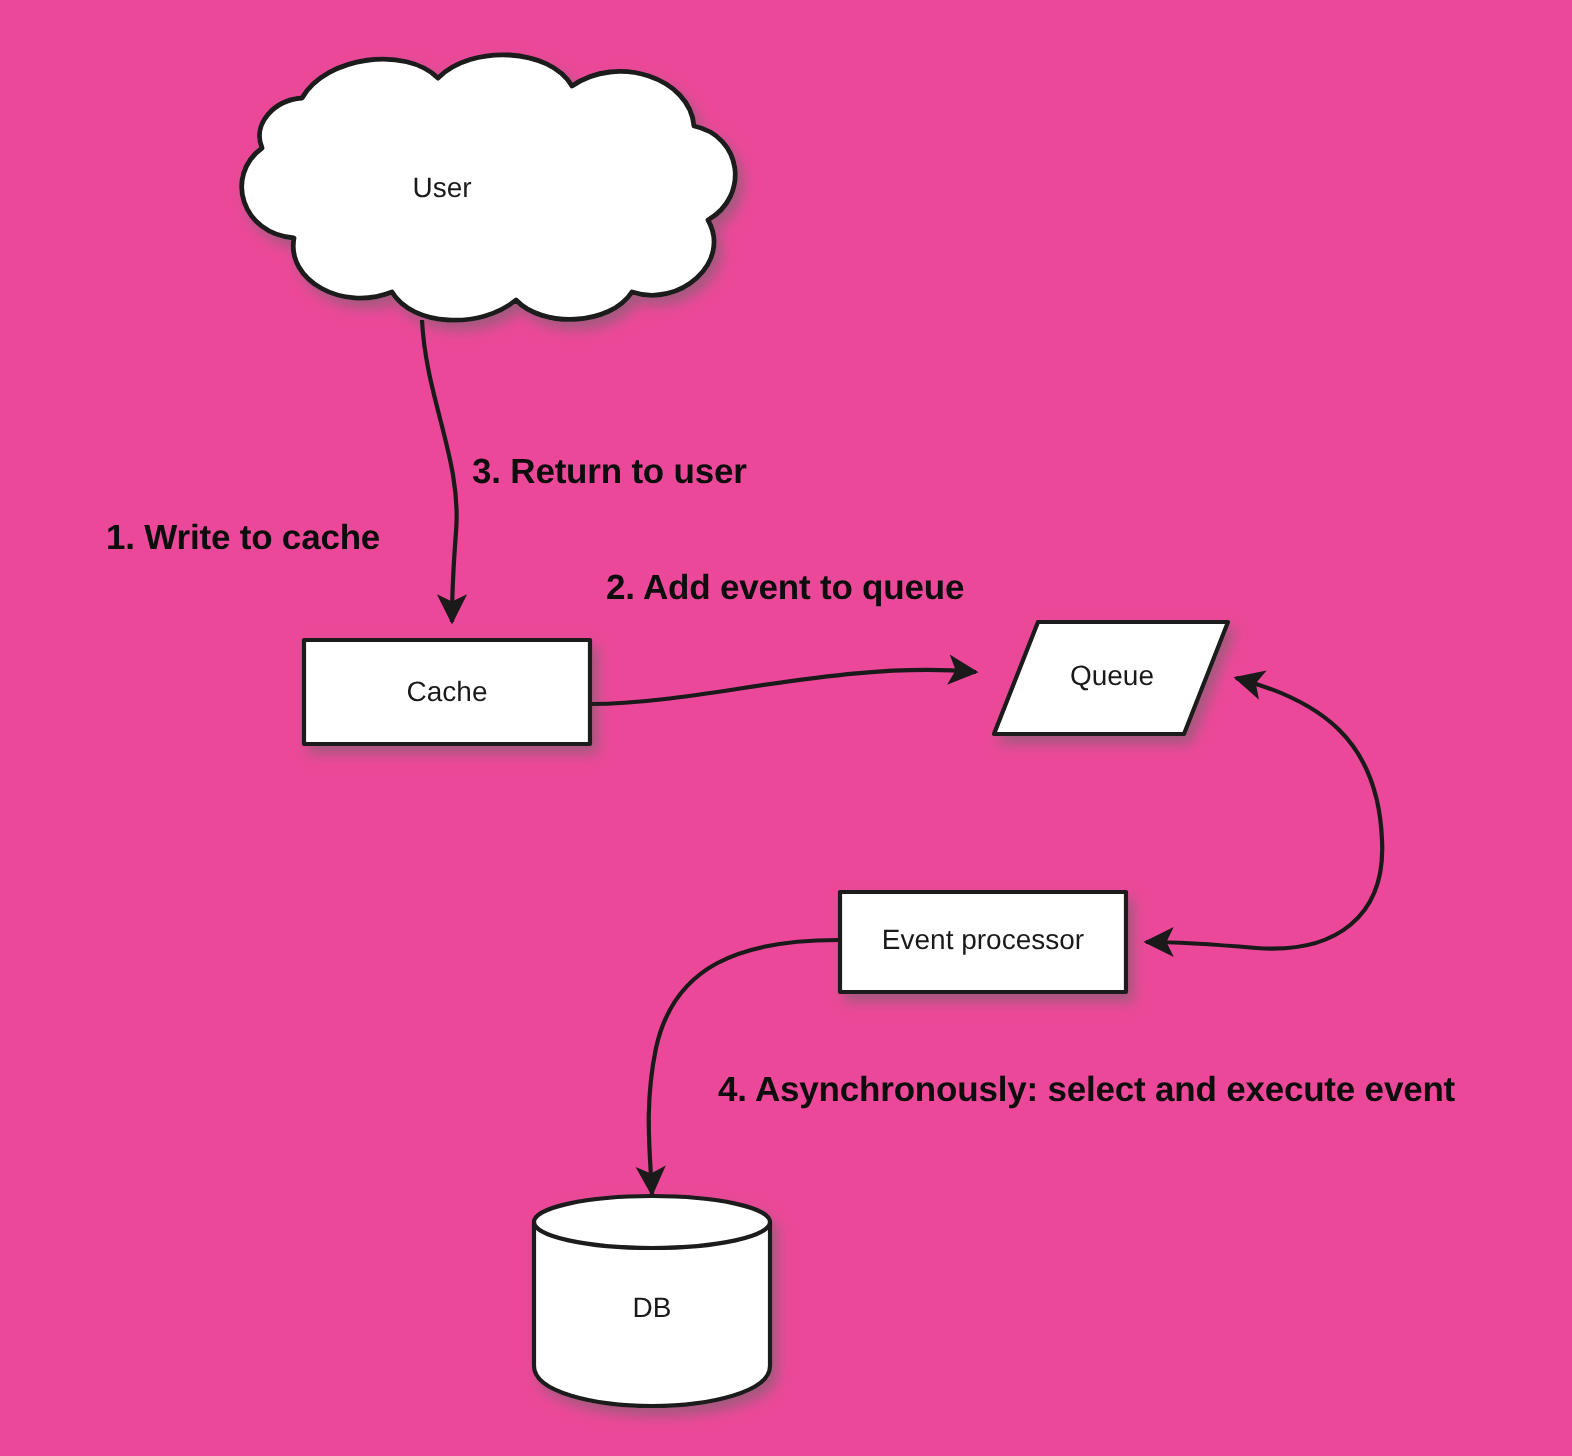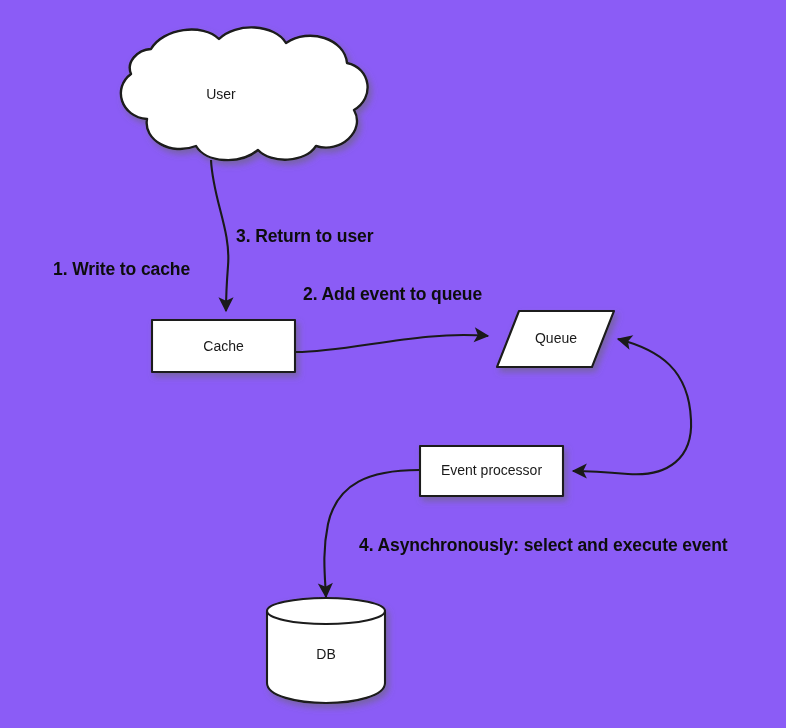--- a/index.html
+++ b/index.html
@@ -12,21 +12,21 @@
     width: 786px;
     height: 728px;
     overflow: hidden;
     font-family: "Liberation Sans", sans-serif;
     color: #111111;
   }
   #diagram-canvas {
     position: relative;
     width: 786px;
     height: 728px;
-    background: #8b5cf6;
+    background: #ec4899;
   }
   #diagram-svg {
     position: absolute;
     left: 0;
     top: 0;
     width: 786px;
     height: 728px;
     display: block;
   }
   .node-shape {

